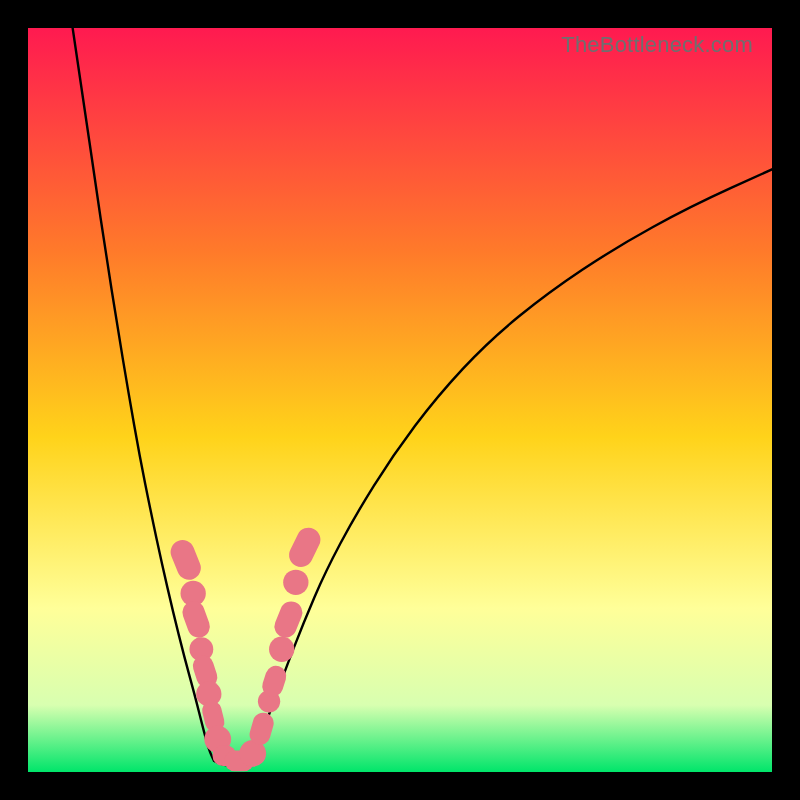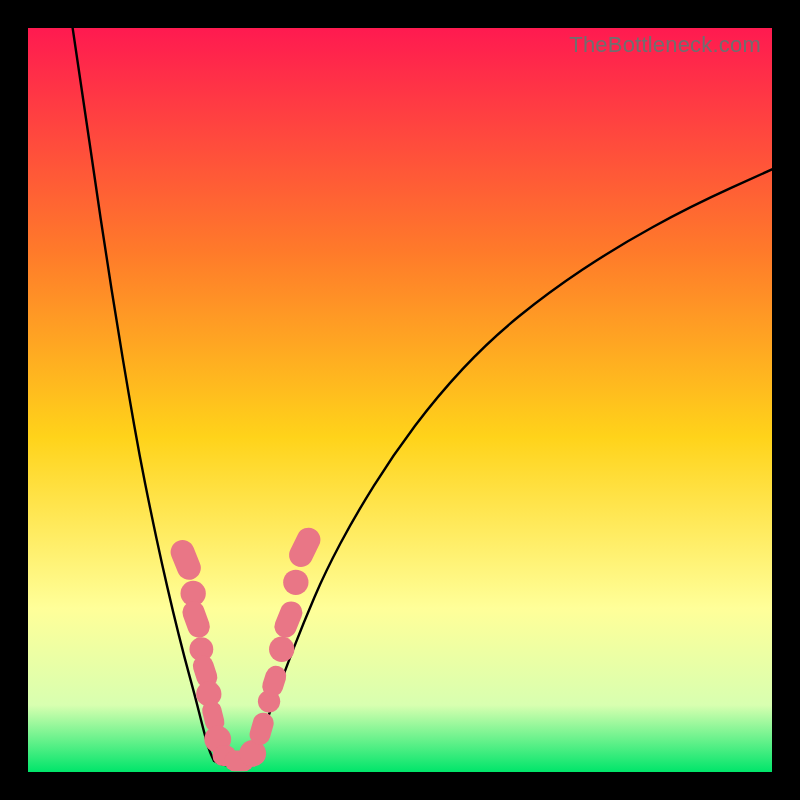--- a/index.html
+++ b/index.html
@@ -15,21 +15,21 @@
     position: absolute;
     left: 28px;
     top: 28px;
     width: 744px;
     height: 744px;
     background: #fff;
   }
   .watermark {
     position: absolute;
     top: 4px;
-    right: 11px;
+    right: 19px;
     color: #6f6f6f;
     font-size: 22px;
     font-weight: 500;
     letter-spacing: 0.2px;
     z-index: 10;
   }
 </style>
 </head>
 <body>
 

